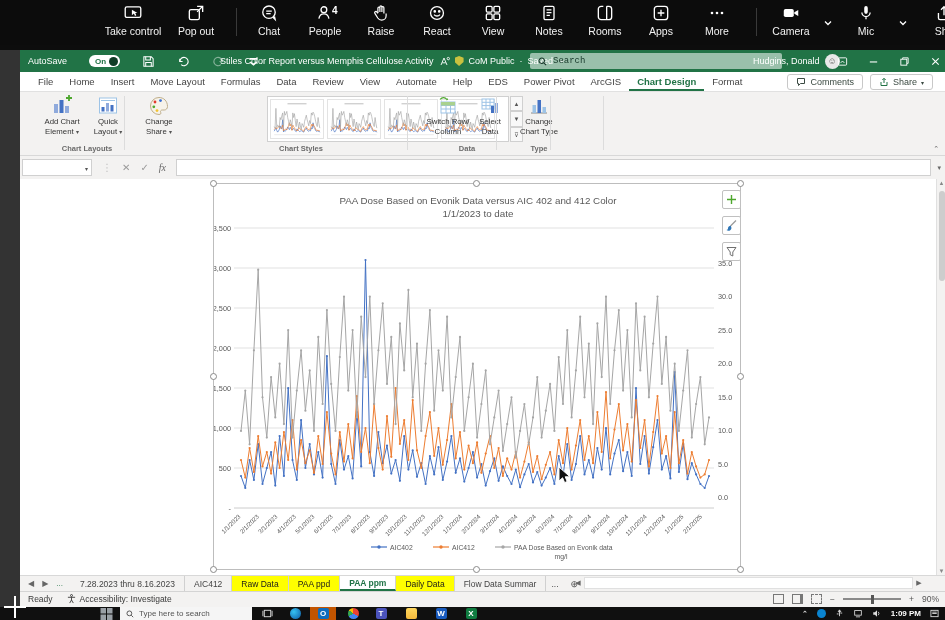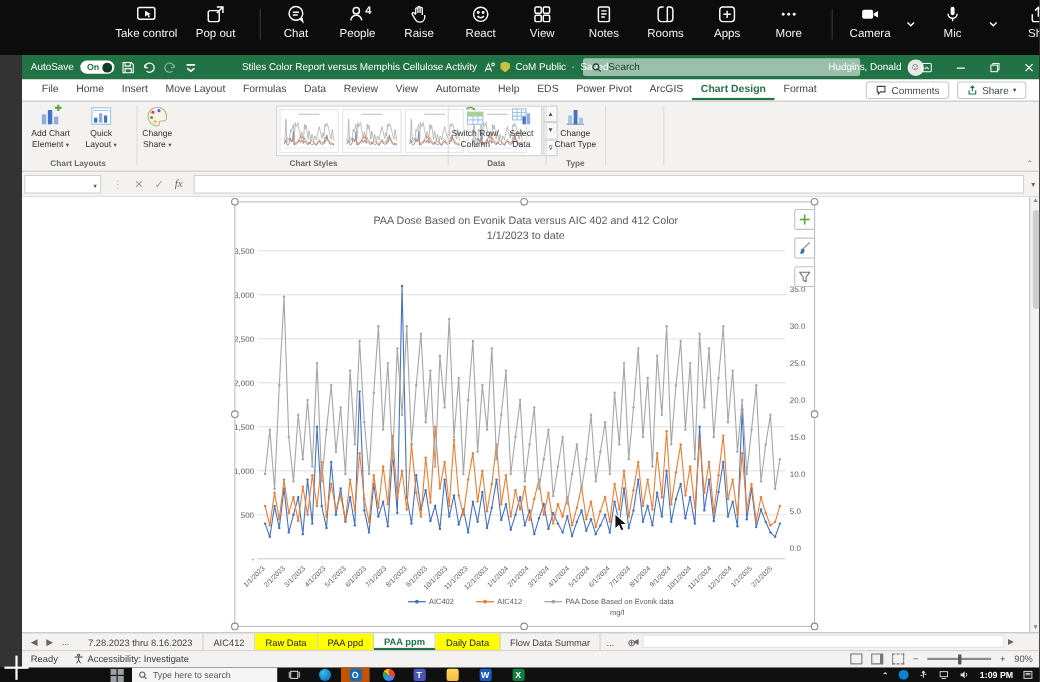--- a/index.html
+++ b/index.html
@@ -16,46 +16,46 @@
   .t-chev { position:absolute; top:14px; color:#fff; }
   .t-chev svg{ width:10px; height:10px; }
   .ppl-count { font-size:10px; font-weight:bold; position:absolute; left:36px; top:2px; }
 
   
   .top-strip { left:0; top:45px; width:945px; height:5px; background:#0d0d0d; }
   .left-gutter { left:0; top:50px; width:20px; height:557px; background:#333; }
 
   
   .title-bar { left:20px; top:50px; width:925px; height:22px; background:#217346; color:#fff; font-size:9px; }
-  .tb-left { position:absolute; left:8px; top:0; height:22px; display:flex; align-items:center; gap:6px; }
+  .tb-left { position:absolute; left:8px; top:0; height:22px; display:flex; align-items:center; gap:22px; }
   .autosave-pill { display:flex; align-items:center; background:#ffffff; border-radius:8px; height:12px; padding:0 2px 0 6px; gap:3px; }
   .autosave-pill .on { color:#217346; font-size:8px; font-weight:bold; }
   .autosave-pill .knob { width:9px; height:9px; border-radius:50%; background:#0f3d26; }
   .qat-ic { color:#eaf4ee; display:flex; align-items:center; }
   .qat-ic svg { width:13px; height:13px; }
   .dim { opacity:.45; }
   .tb-center { position:absolute; left:200px; top:0; height:22px; display:flex; align-items:center; gap:5px; white-space:nowrap; }
   .shield { width:9px; height:10px; background:#c9c13f; clip-path:polygon(50% 0,100% 18%,100% 60%,50% 100%,0 60%,0 18%); }
-  .tb-search { position:absolute; left:510px; top:3px; width:252px; height:16px; background:rgba(255,255,255,.55); border-radius:2px; display:flex; align-items:center; gap:6px; padding:0 8px; color:#17382a; }
+  .tb-search { position:absolute; left:510px; top:3px; width:252px; height:16px; background:rgba(255,255,255,.55); border-radius:2px; display:flex; align-items:center; gap:6px; padding:0 8px; color:#17382a;font-family:Liberation Mono, monospace; }
   .tb-user { position:absolute; left:733px; top:0; height:22px; display:flex; align-items:center; gap:5px; }
   .avatar { width:15px; height:15px; border-radius:50%; background:#e8e8e8; color:#666; display:flex; align-items:center; justify-content:center; font-size:9px; }
   .win-btns { position:absolute; right:4px; top:0; height:22px; display:flex; align-items:center; gap:20px; color:#fff; font-size:10px; }
   .win-btns svg { width:11px; height:11px; }
 
   
   .ribbon-tabs { left:20px; top:72px; width:925px; height:20px; background:#fff; display:flex; align-items:flex-end; padding-left:10px; border-bottom:1px solid #e1e1e1; }
   .r-tab { font-size:9.5px; color:#444; padding:0 8px 4px 8px; cursor:default; white-space:nowrap; }
   .r-tab.active { color:#217346; font-weight:bold; border-bottom:2.5px solid #217346; padding-bottom:2px; }
   .tab-right { position:absolute; right:12px; top:74px; display:flex; gap:7px; }
   .pill-btn { border:1px solid #c8c8c8; border-radius:3px; height:16px; display:flex; align-items:center; gap:4px; padding:0 8px; font-size:9px; color:#3b4a42; background:#fff; }
   .pill-btn svg { width:10px; height:10px; }
 
   
   .ribbon { left:20px; top:92px; width:925px; height:64px; background:#f3f2f1; border-bottom:1px solid #d8d8d8; }
-  .rb-group { position:absolute; top:0; height:62px; }
+  .rb-group { position:absolute; top:0; height:62px;margin-left:16px; }
   .rb-glabel { position:absolute; bottom:1px; width:100%; text-align:center; font-size:7.5px; color:#6b6b6b;font-weight:bold; }
   .gdiv { position:absolute; top:4px; width:1px; height:54px; background:#dcdcdc; }
   .big-btn { position:absolute; top:3px; width:40px; display:flex; flex-direction:column; align-items:center; gap:1px; font-size:7.8px; color:#333; text-align:center; line-height:1.15; }
   .big-btn svg.ic { width:22px; height:22px; }
   .chev-s { font-size:6px; color:#555; }
   .gallery { position:absolute; left:126px; top:4px; width:242px; height:46px; background:#fff; border:1px solid #d0d0d0; display:flex; align-items:center; gap:3px; padding:2px; }
   .style-thumb { width:54px; height:40px; border:1px solid #e3e3e3; background:#fff; }
   .gal-rail { position:absolute; left:369px; top:4px; width:13px; height:46px; display:flex; flex-direction:column; }
   .gal-rail div { flex:1; border:1px solid #d0d0d0; background:#f8f8f8; font-size:6px; color:#555; display:flex; align-items:center; justify-content:center; }
   .ribbon-collapse { position:absolute; right:6px; bottom:2px; font-size:7px; color:#666; }

